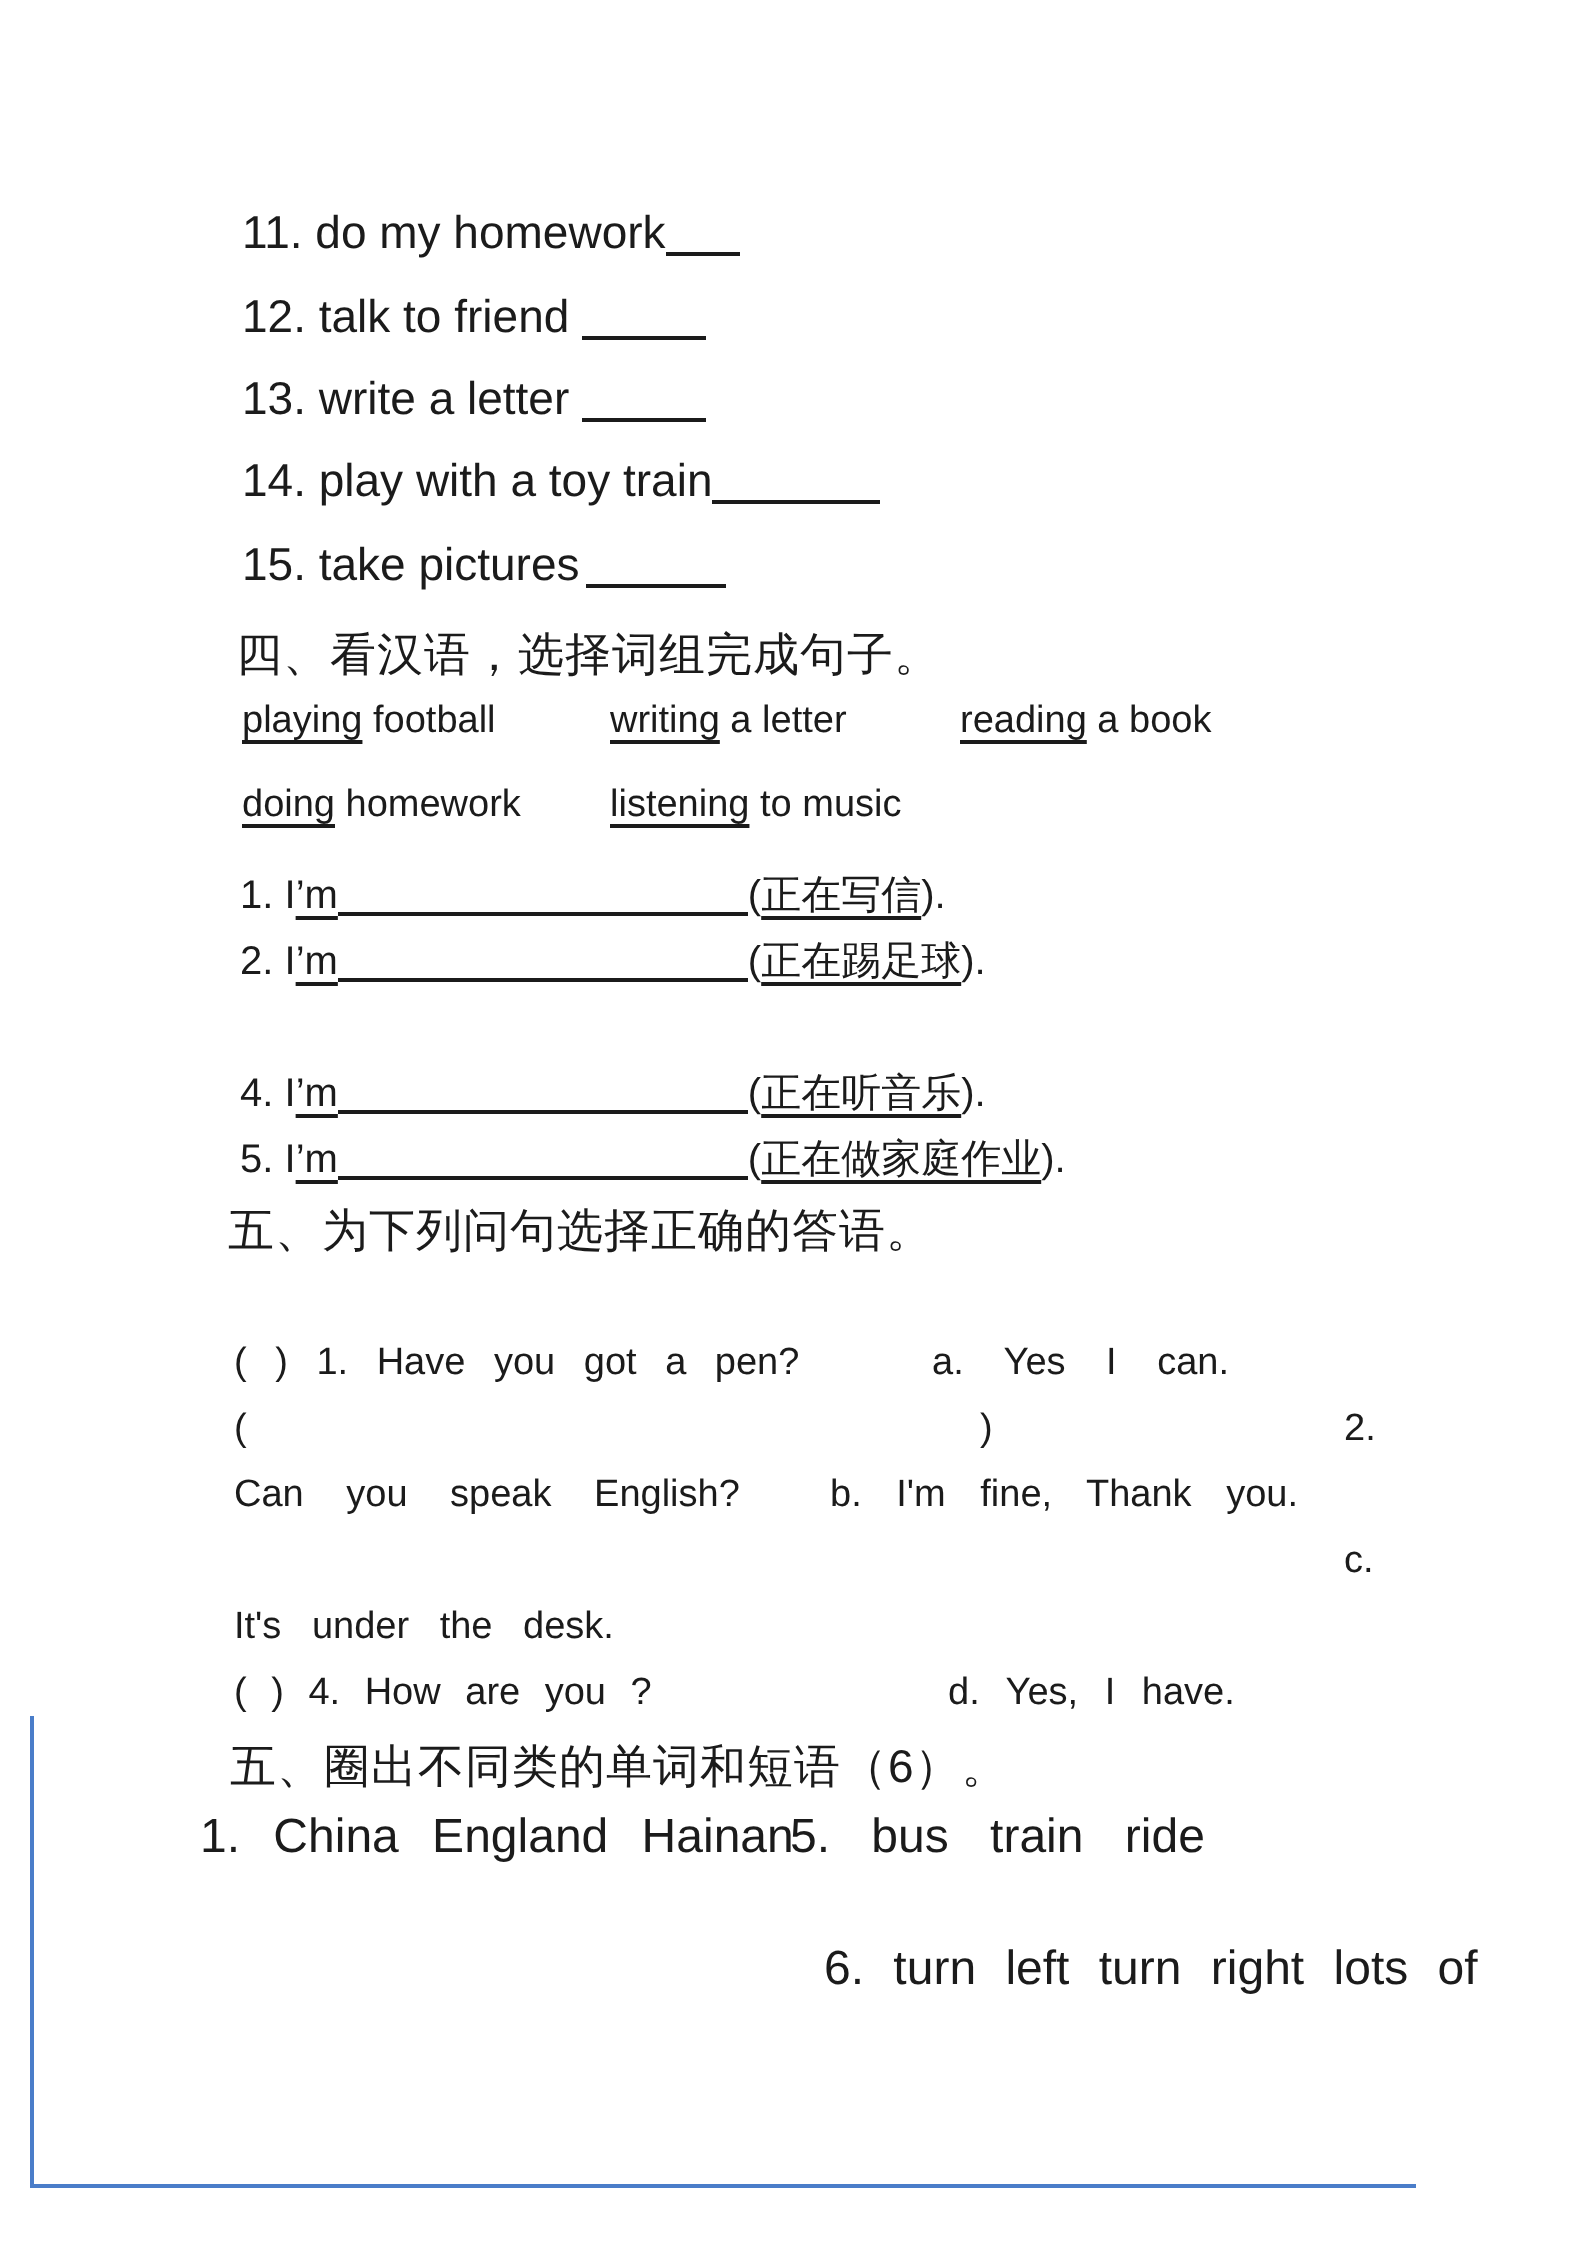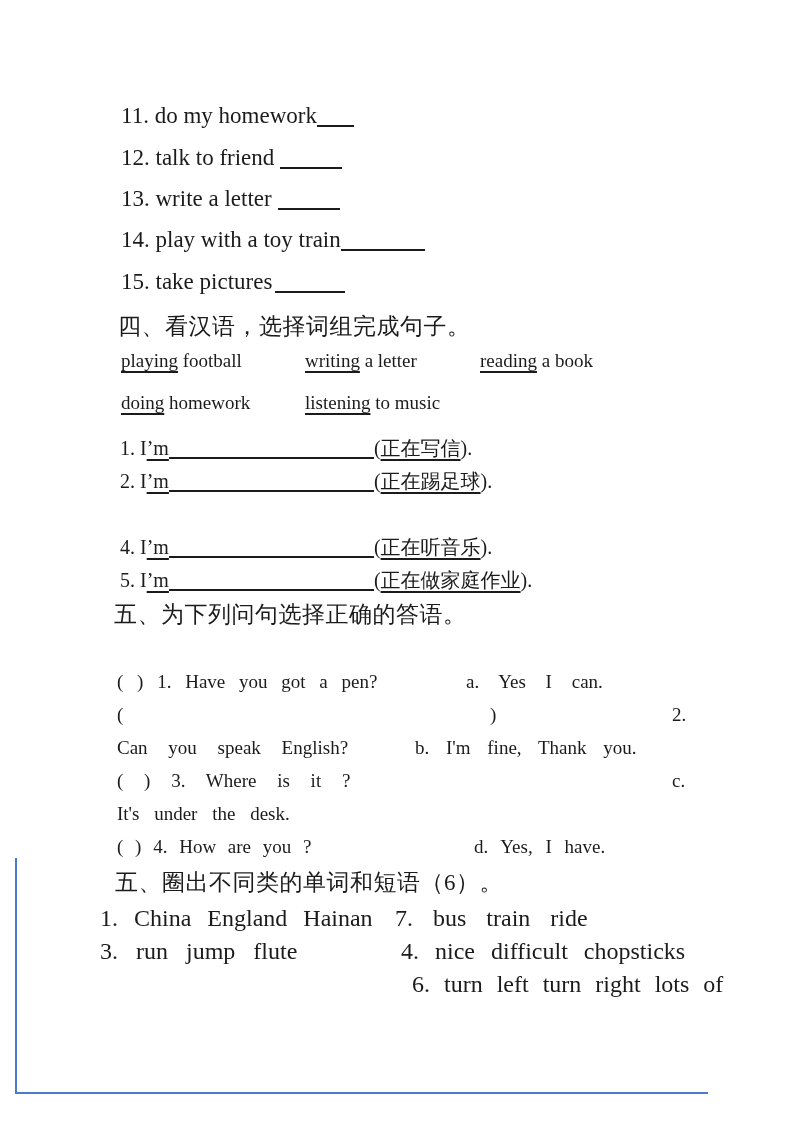--- a/index.html
+++ b/index.html
@@ -5,21 +5,21 @@
   :root{
     --ink:#1b1b1b;
     --accent:#4a7dc9;
     --paper:#ffffff;
   }
   html,body{margin:0;padding:0;background:#ffffff;}
   #page{
     position:relative;
     width:779px;height:1122px;
     background:var(--paper);
-    font-family:Liberation Serif, serif;
+    font-family:Liberation Sans, sans-serif;
     color:var(--ink);
     overflow:hidden;
   }
   .line{position:absolute;white-space:nowrap;line-height:1.15;}
 
   
   .phrase{left:121px;font-size:23px;}
   .blank{
     display:inline-block;height:1px;
     border-bottom:2px solid var(--ink);
@@ -95,26 +95,25 @@
   <div class="line im" style="top:437px"><span>1.</span> <span>I</span><span class="uline">’m</span><span class="blank bIm"></span><span>(</span><span class="uline">正在写信</span><span>).</span></div>
   <div class="line im" style="top:470px"><span>2.</span> <span>I</span><span class="uline">’m</span><span class="blank bIm"></span><span>(</span><span class="uline">正在踢足球</span><span>).</span></div>
   <div class="line im" style="top:536px"><span>4.</span> <span>I</span><span class="uline">’m</span><span class="blank bIm"></span><span>(</span><span class="uline">正在听音乐</span><span>).</span></div>
   <div class="line im" style="top:569px"><span>5.</span> <span>I</span><span class="uline">’m</span><span class="blank bIm"></span><span>(</span><span class="uline">正在做家庭作业</span><span>).</span></div>
 
   <div class="line sec-title" style="top:602px;left:114px">五、为下列问句选择正确的答语。</div>
 
   <div class="line qa" style="top:671px"><span class="ws9">( ) 1. Have you got a pen?</span><span class="r p349 ws15">a. Yes I can.</span></div>
   <div class="line qa" style="top:704px"><span>(</span><span class="r p373">)</span><span class="r p555">2.</span></div>
   <div class="line qa" style="top:737px"><span class="ws16">Can you speak English?</span><span class="r p298 ws12">b. I'm fine, Thank you.</span></div>
-  <div class="line qa" style="top:770px"><span class="ws16">( ) 3. Where is it ?</span><span class="r p555">c.</span></div>
+  <div class="line qa" style="top:770px"><span class="r p555">c.</span></div>
   <div class="line qa" style="top:803px"><span class="ws10">It's under the desk.</span></div>
   <div class="line qa" style="top:836px"><span class="ws7">( ) 4. How are you ?</span><span class="r p357 ws8">d. Yes, I have.</span></div>
 
   <div class="line sec-title" style="top:870px;left:115px">五、圈出不同类的单词和短语（6）。</div>
 
-  <div class="line oo" style="top:905px"><span class="ws10">1. China England Hainan</span><span class="r1 ws14">7. bus train ride</span></div>
-  <div class="line oo" style="top:938px"><span class="ws12">3. run jump flute</span><span class="r2 ws10">4. nice difficult chopsticks</span></div>
+  <div class="line oo" style="top:905px"><span class="ws10">1. China England Hainan</span><span class="r1 ws14">5. bus train ride</span></div>
   <div class="line oo" style="top:971px"><span class="r3 ws8">6. turn left turn right lots of</span></div>
 
   <div class="tb tb-v"></div>
   <div class="tb tb-h"></div>
 
 </div>
 
 </body></html>

